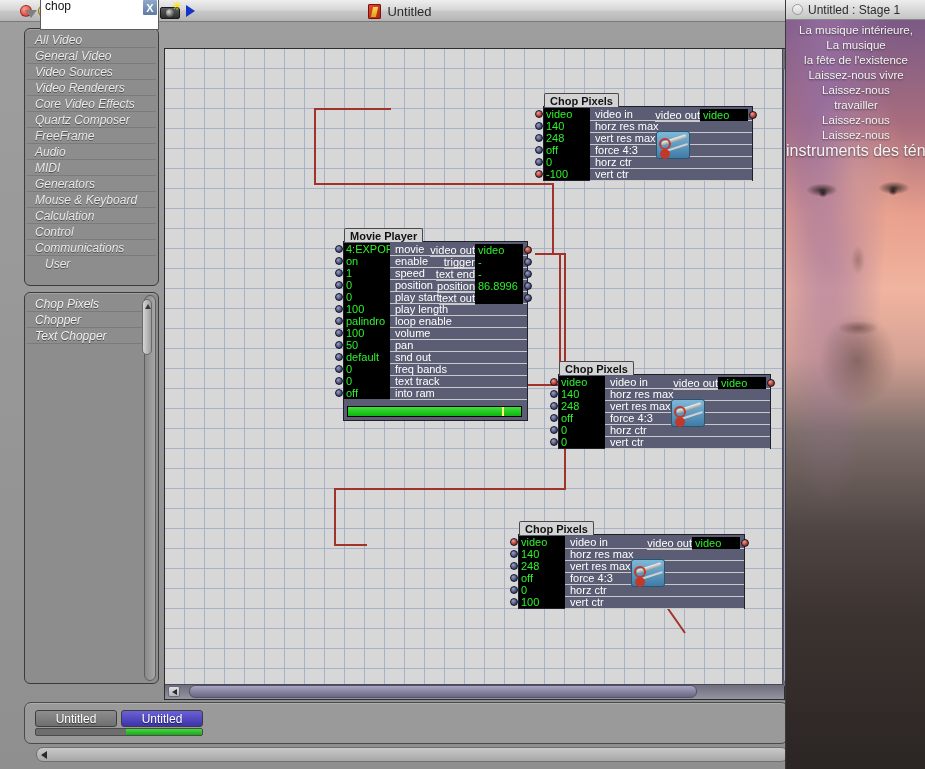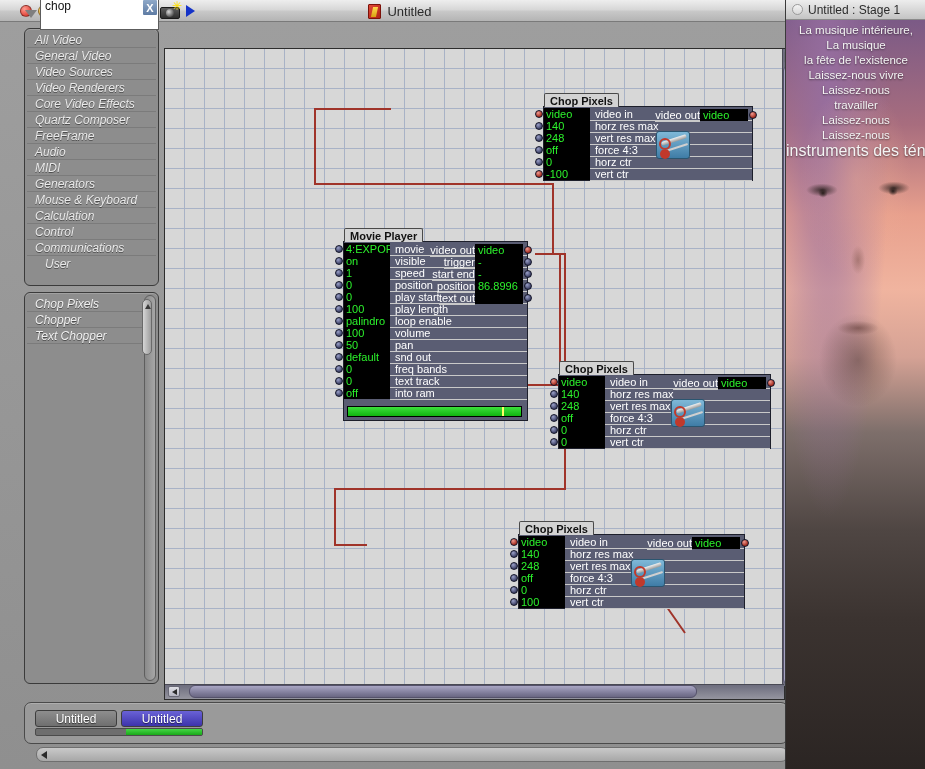--- a/index.html
+++ b/index.html
@@ -325,21 +325,21 @@
             <div class="node-title">Movie Player</div>
             <div class="rows" style="padding-top: 1px;">
               <div class="row">
                 <div class="port"></div>
                 <div class="val">4:EXPOR</div>
                 <div class="lbl">movie</div>
               </div>
               <div class="row">
                 <div class="port"></div>
                 <div class="val">on</div>
-                <div class="lbl">visible</div>
+                <div class="lbl">enable</div>
               </div>
               <div class="row">
                 <div class="port"></div>
                 <div class="val">1</div>
                 <div class="lbl">speed</div>
               </div>
               <div class="row">
                 <div class="port"></div>
                 <div class="val">0</div>
                 <div class="lbl">position</div>
@@ -395,21 +395,21 @@
                 <div class="olbl">video out</div>
                 <div class="oval">video</div>
                 <div class="port out conn"></div>
               </div>
               <div class="orow">
                 <div class="olbl">trigger</div>
                 <div class="oval">-</div>
                 <div class="port out"></div>
               </div>
               <div class="orow">
-                <div class="olbl">start end</div>
+                <div class="olbl">text end</div>
                 <div class="oval">-</div>
                 <div class="port out"></div>
               </div>
               <div class="orow">
                 <div class="olbl">position</div>
                 <div class="oval">86.8996</div>
                 <div class="port out"></div>
               </div>
               <div class="orow">
                 <div class="olbl">text out</div>

